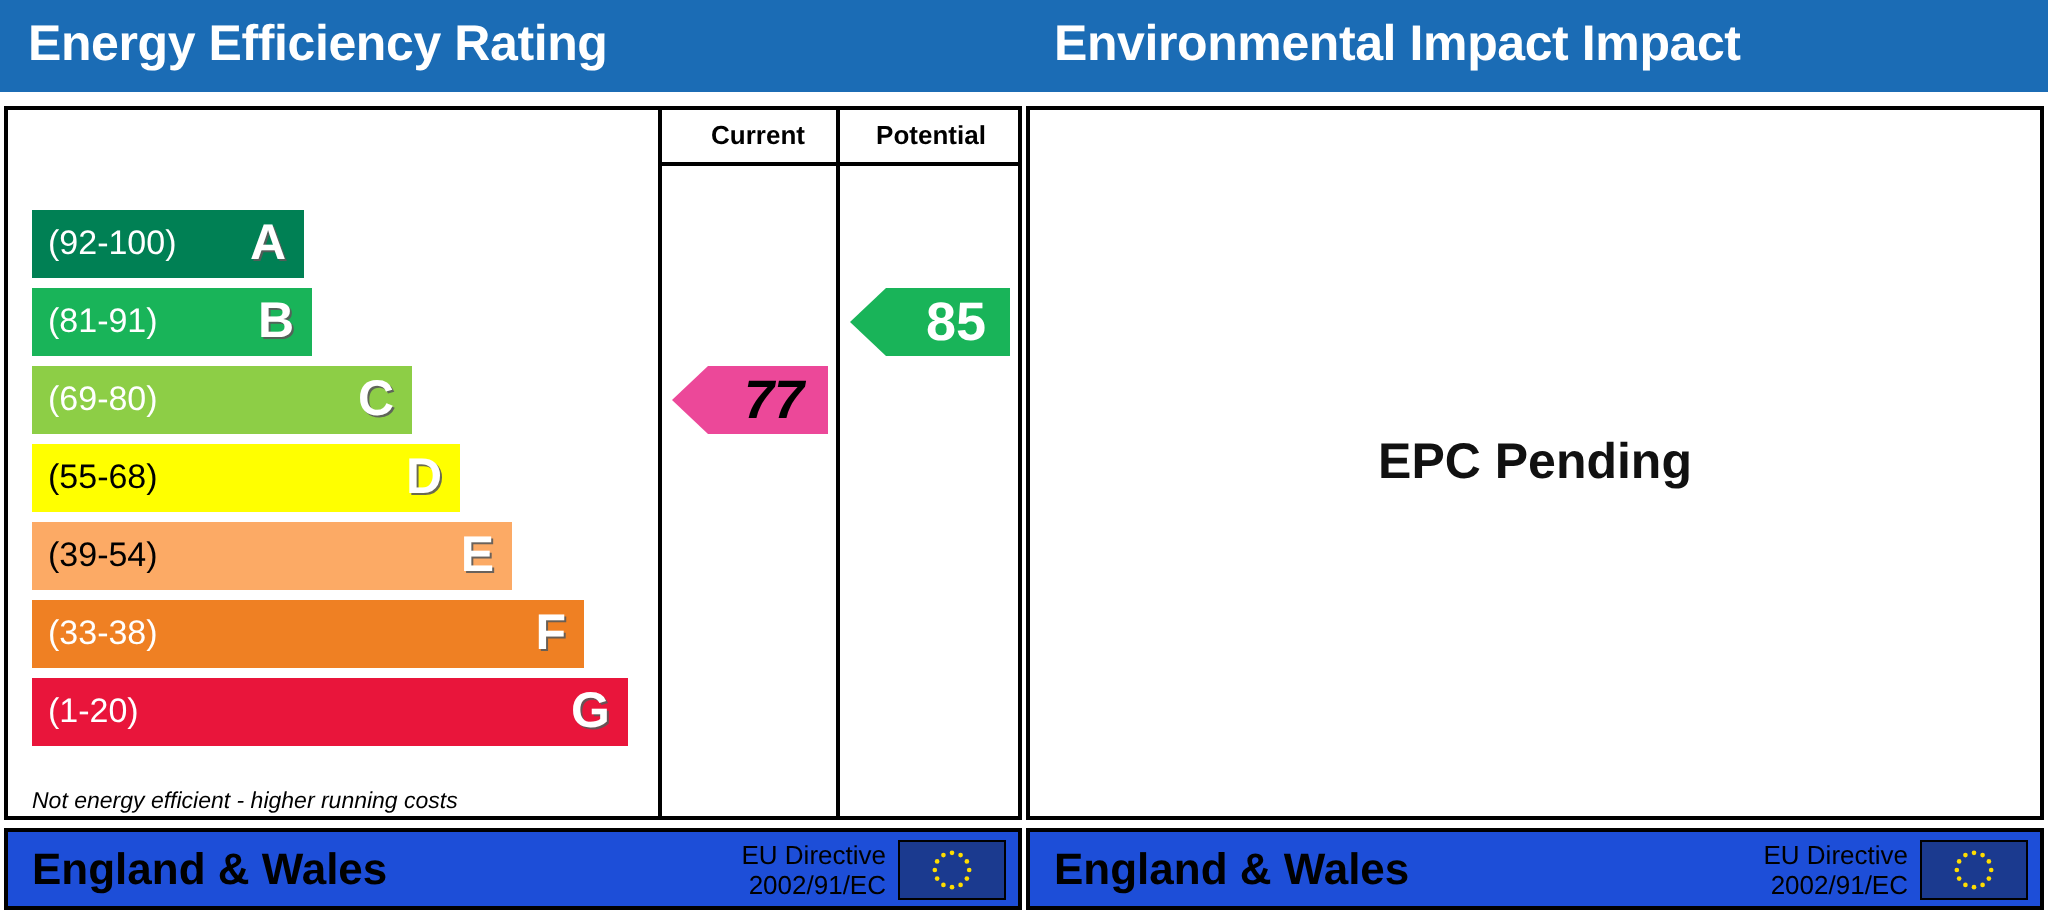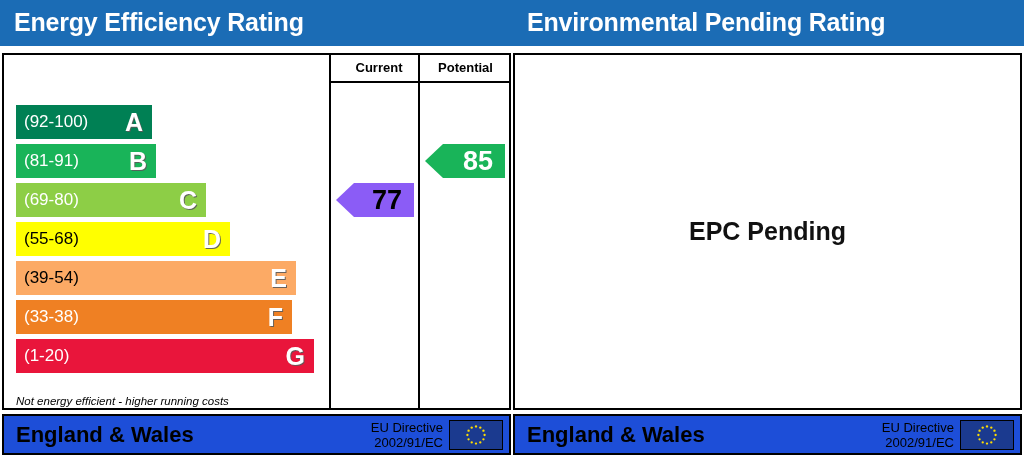--- a/index.html
+++ b/index.html
@@ -200,21 +200,21 @@
   }
   .eu-flag svg { display: block; width: 100%; height: 100%; }
 </style>
 </head>
 <body>
 
 <div id="page">
 
   <div class="header-bar"></div>
   <div class="header-title left">Energy Efficiency Rating</div>
-  <div class="header-title right">Environmental Pending Rating</div>
+  <div class="header-title right">Environmental Impact Impact</div>
 
   <div class="panel left">
 
     <div class="col-rule c1"></div>
     <div class="col-rule c2"></div>
     <div class="head-rule"></div>
 
     <div class="col-header current">Current</div>
     <div class="col-header potential">Potential</div>
 
@@ -230,35 +230,35 @@
           <span class="letter">B</span>
         </div>
         <div class="bar" style="top: 128px; width: 190px; background: rgb(141, 206, 70);">
           <span class="range" style="color: rgb(255, 255, 255);">(69-80)</span>
           <span class="letter">C</span>
         </div>
         <div class="bar" style="top: 167px; width: 214px; background: rgb(255, 255, 0);">
           <span class="range" style="color: rgb(0, 0, 0);">(55-68)</span>
           <span class="letter">D</span>
         </div>
-        <div class="bar" style="top: 206px; width: 280px; background: rgb(252, 170, 101);">
+        <div class="bar" style="top: 206px; width: 240px; background: rgb(252, 170, 101);">
           <span class="range" style="color: rgb(0, 0, 0);">(39-54)</span>
           <span class="letter">E</span>
         </div>
         <div class="bar" style="top: 245px; width: 276px; background: rgb(239, 128, 35);">
           <span class="range" style="color: rgb(255, 255, 255);">(33-38)</span>
           <span class="letter">F</span>
         </div>
         <div class="bar" style="top: 284px; width: 298px; background: rgb(233, 21, 59);">
           <span class="range" style="color: rgb(255, 255, 255);">(1-20)</span>
           <span class="letter">G</span>
         </div>
       </div>
     <div id="arrows-container">
-        <div class="rating-arrow" style="top: 128px; left: 332px; width: 78px; background: #8b5cf6; color: rgb(0, 0, 0);">77</div>
+        <div class="rating-arrow" style="top: 128px; left: 332px; width: 78px; background: #ec4899; color: rgb(0, 0, 0); font-style: italic;">77</div>
         <div class="rating-arrow" style="top: 89px; left: 421px; width: 80px; background: rgb(25, 180, 89); color: rgb(255, 255, 255);">85</div>
       </div>
   </div>
 
   <div class="panel right">
     <div class="pending-text">EPC Pending</div>
   </div>
 
   <div class="footer left">
     <div class="footer-region">England &amp; Wales</div>

